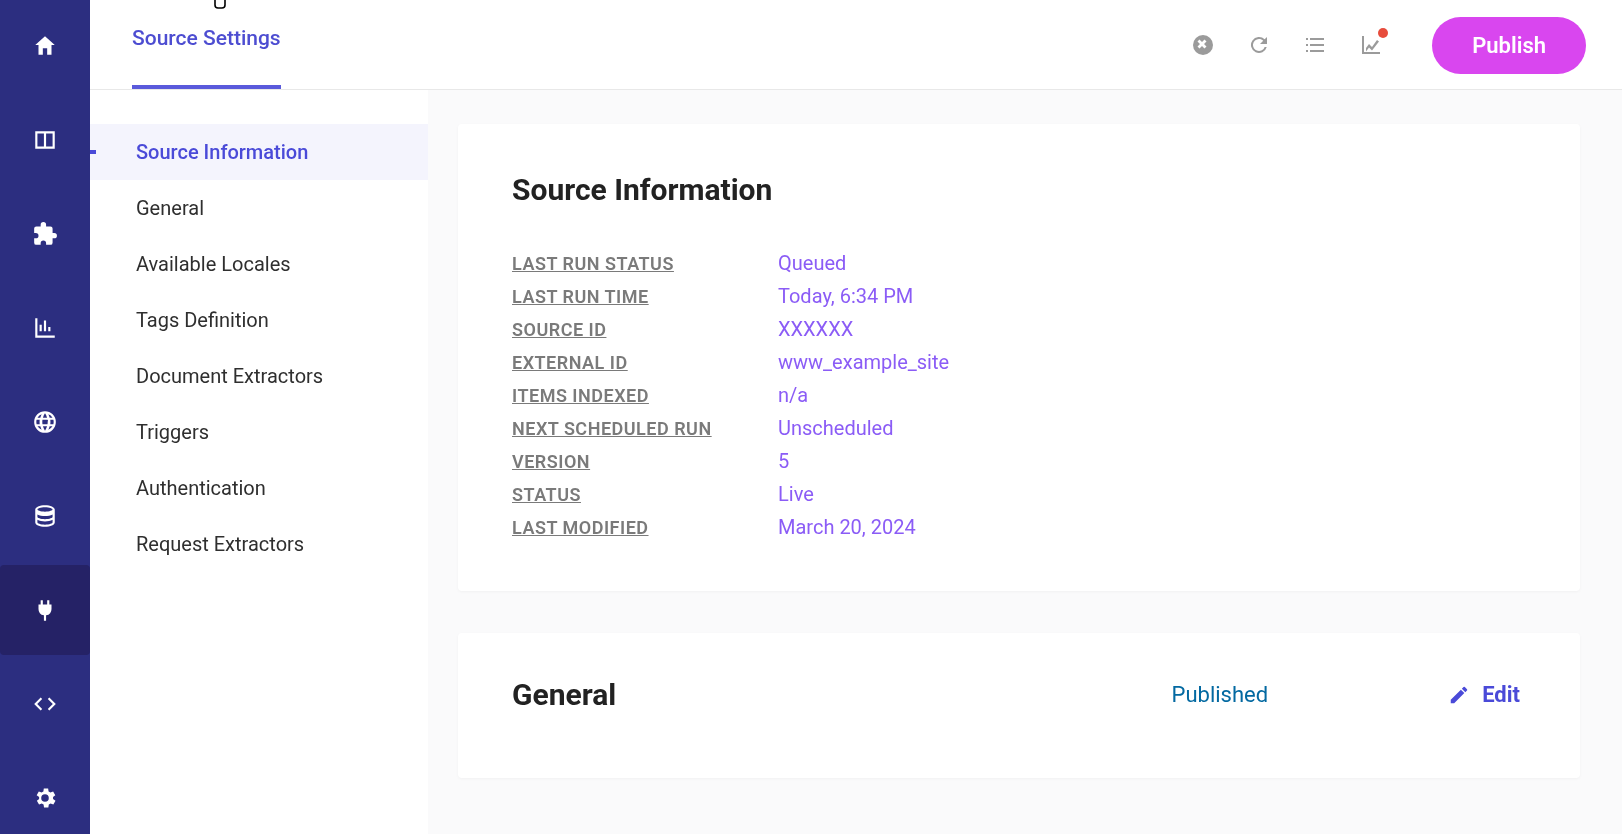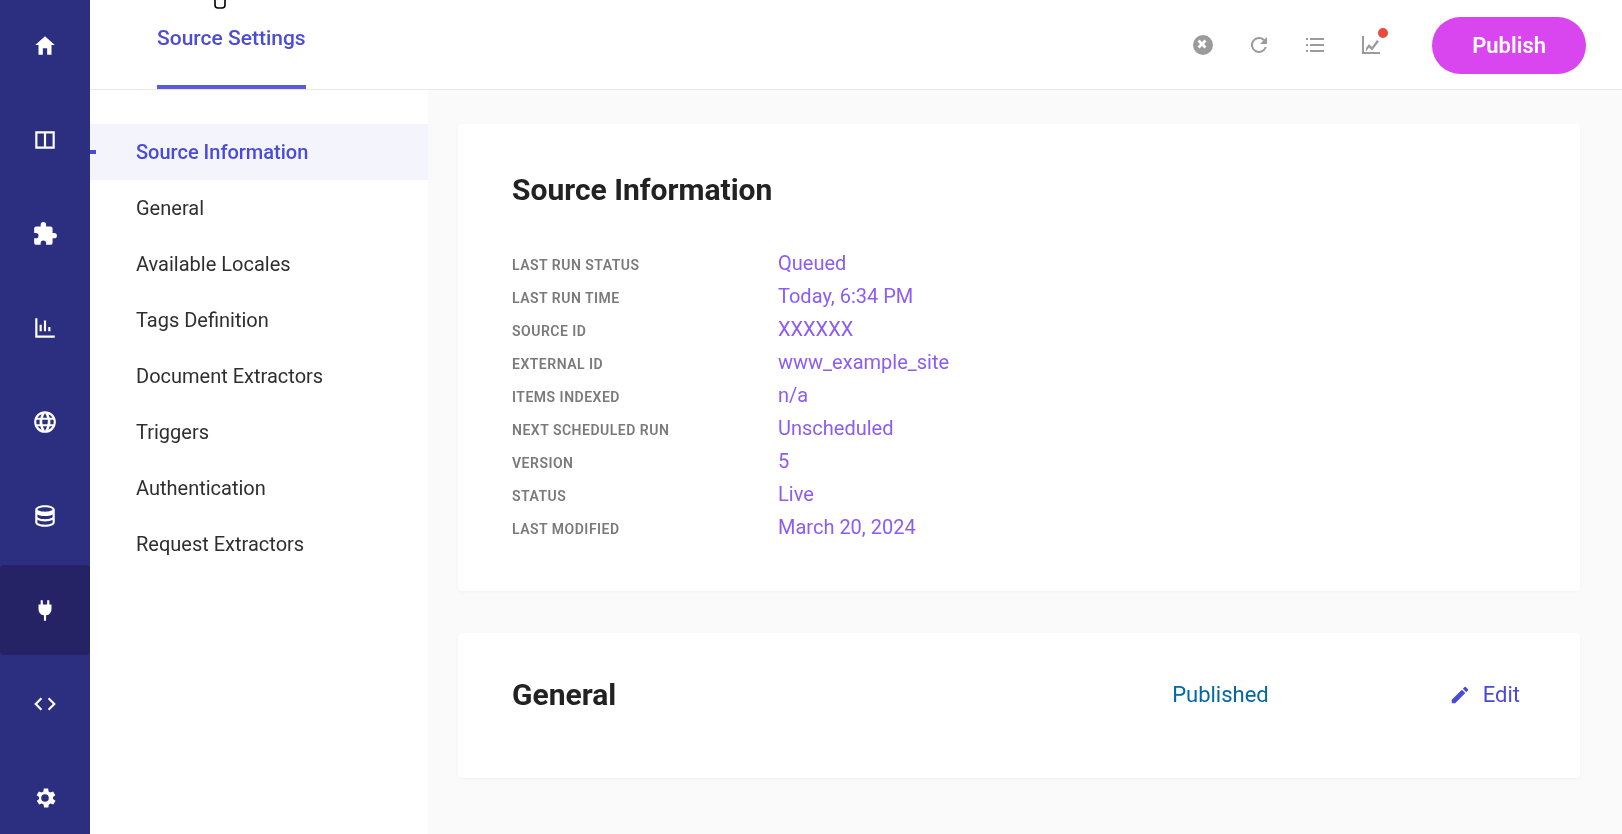--- a/index.html
+++ b/index.html
@@ -8,21 +8,21 @@
   
   .icon-rail { width: 90px; background: #2c2e80; display: flex; flex-direction: column; align-items: center; padding-top: 24px; gap: 50px; flex-shrink: 0; }
   .icon-rail .rail-icon { width: 44px; height: 44px; display: flex; align-items: center; justify-content: center; color: #fff; cursor: pointer; border-radius: 4px; }
   .icon-rail .rail-icon.active-rail { background: #252266; width: 90px; height: 90px; margin-top: -23px; margin-bottom: -23px; }
   .icon-rail svg { width: 26px; height: 26px; fill: currentColor; }
   
   
   .main { flex: 1; display: flex; flex-direction: column; background: #fff; min-width: 0; }
   
   
-  .top-bar { height: 90px; display: flex; align-items: flex-start; padding: 0 36px 0 67px; background: #fff; border-bottom: 1px solid #e8e8e8; position: relative; }
+  .top-bar { height: 90px; display: flex; align-items: flex-start; padding: 0 36px 0 42px; background: #fff; border-bottom: 1px solid #e8e8e8; position: relative; }
   .tab { display:inline-block; padding: 26px 0 0 0; height: 89px; font-size: 21px; color: #4d4dd1; font-weight: 500; position: relative; cursor: pointer; }
   .tab::after { content:""; position: absolute; left: 0; right: 0; bottom: 0; height: 4px; background: #5a5adb; }
   .top-actions { margin-left: auto; display: flex; align-items: center; gap: 30px; height: 90px; }
   .top-icon { width: 26px; height: 26px; color: #9b9b9b; cursor: pointer; display:flex; align-items:center; justify-content:center; position: relative; }
   .top-icon svg { width: 24px; height: 24px; fill: currentColor; }
   .notif-dot { position:absolute; top:-4px; right:-4px; width:10px; height:10px; border-radius:50%; background:#e74c3c; }
   .publish-btn { padding: 16px 40px; background: #d946ef; color: #fff; font-size: 22px; font-weight: 600; border: none; border-radius: 30px; cursor: pointer; margin-left: 18px; }
   
   
   .content-region { flex: 1; display: flex; min-height: 0; background: #fafafb; }
@@ -30,27 +30,27 @@
   .section-nav { width: 338px; background: #fff; padding-top: 34px; flex-shrink: 0; }
   .section-nav .nav-item { padding: 16px 26px 16px 46px; font-size: 20px; color: #2f2f2f; cursor: pointer; position: relative; }
   .section-nav .nav-item.active { background: #f4f4fd; color: #4a4ad8; font-weight: 500; }
   .section-nav .nav-item.active::before { content:""; position:absolute; left:0; top:50%; transform: translateY(-50%); width: 6px; height: 4px; background: #4a4ad8; }
   
   .panels { flex: 1; overflow-y: auto; padding: 34px 42px 40px 30px; display: flex; flex-direction: column; gap: 42px; }
   .card { background: #fff; border-radius: 4px; padding: 48px 60px 52px 54px; box-shadow: 0 1px 3px rgba(0,0,0,0.04); }
   .card h2 { font-size: 30px; font-weight: 700; color: #222; margin-bottom: 44px; }
   .info-rows { display: flex; flex-direction: column; gap: 9px; }
   .info-row { display: flex; align-items: baseline; }
-  .info-label { width: 266px; font-size: 14px; font-weight: 600; color: #7a7a7a; letter-spacing: 0.5px; text-transform: uppercase; }
+  .info-label { width: 266px; font-size: 18px; font-weight: 600; color: #7a7a7a; letter-spacing: 0.5px; text-transform: uppercase; text-decoration: underline; }
   .info-value { font-size: 20px; color: #8b5cf6; }
   
   .card-general { display: flex; align-items: center; padding: 44px 60px 66px 54px; }
   .card-general h2 { margin-bottom: 0; }
   .published-label { margin-left: auto; font-size: 22px; color: #0369a1; margin-right: 180px; }
-  .edit-link { display: flex; align-items: center; gap: 12px; color: #4a4ad8; font-size: 22px; font-weight: 400; cursor: pointer; }
+  .edit-link { display: flex; align-items: center; gap: 12px; color: #4a4ad8; font-size: 22px; font-weight: 700; cursor: pointer; }
   .edit-link svg { width: 22px; height: 22px; fill: currentColor; }
 
   
   .cursor-overlay { position: absolute; left: 118px; top: -16px; pointer-events: none; z-index: 10; }
   .cursor-overlay svg { width: 24px; height: 28px; }
 
   
   .panels::-webkit-scrollbar { width: 18px; }
   .panels::-webkit-scrollbar-track { background: #f1f1f1; }
   .panels::-webkit-scrollbar-thumb { background: #c5c5c5; }

